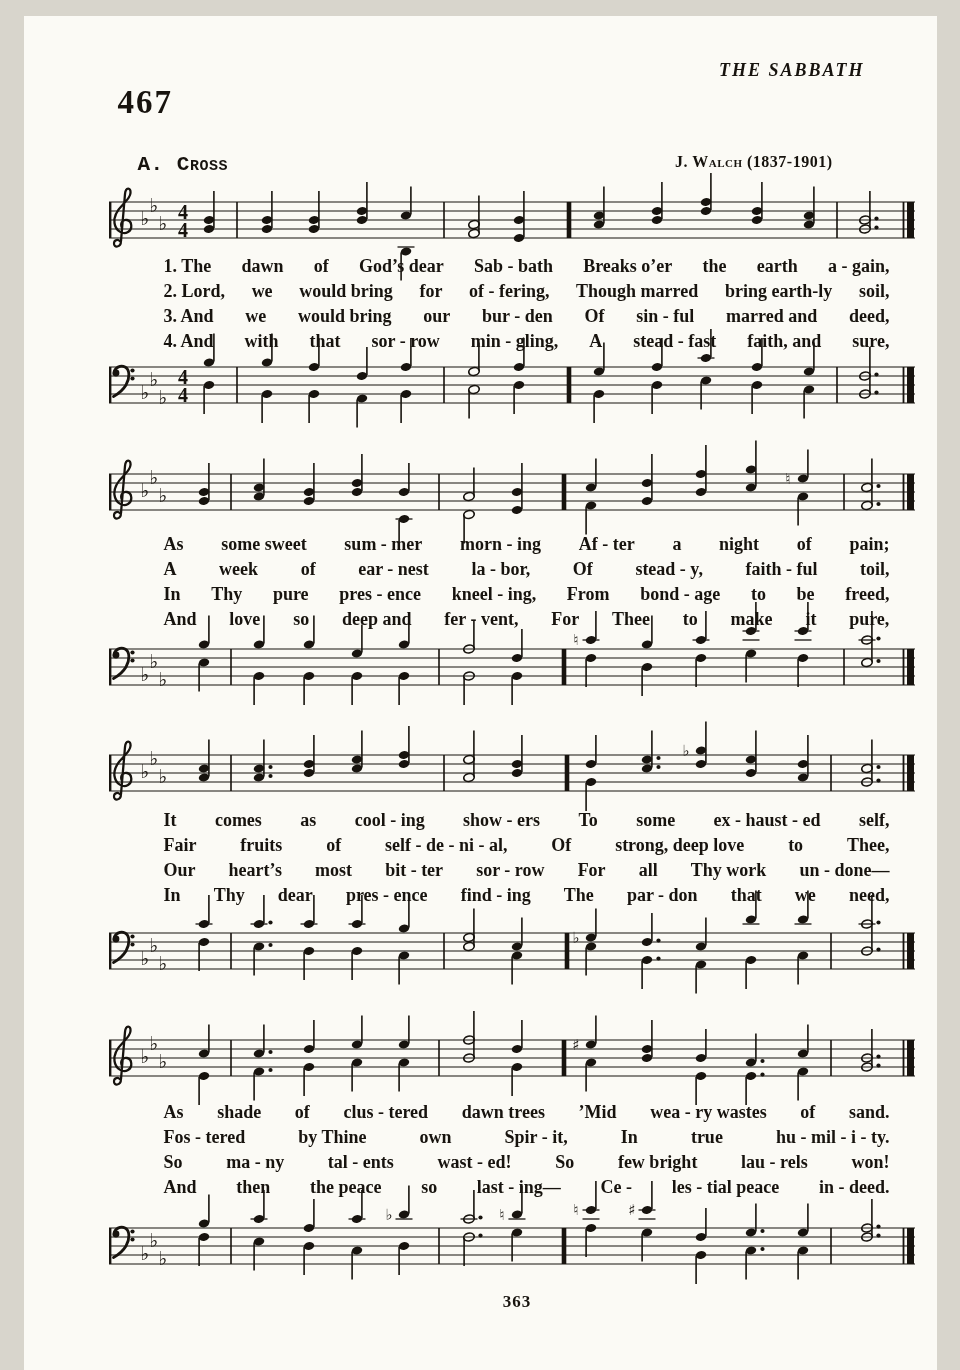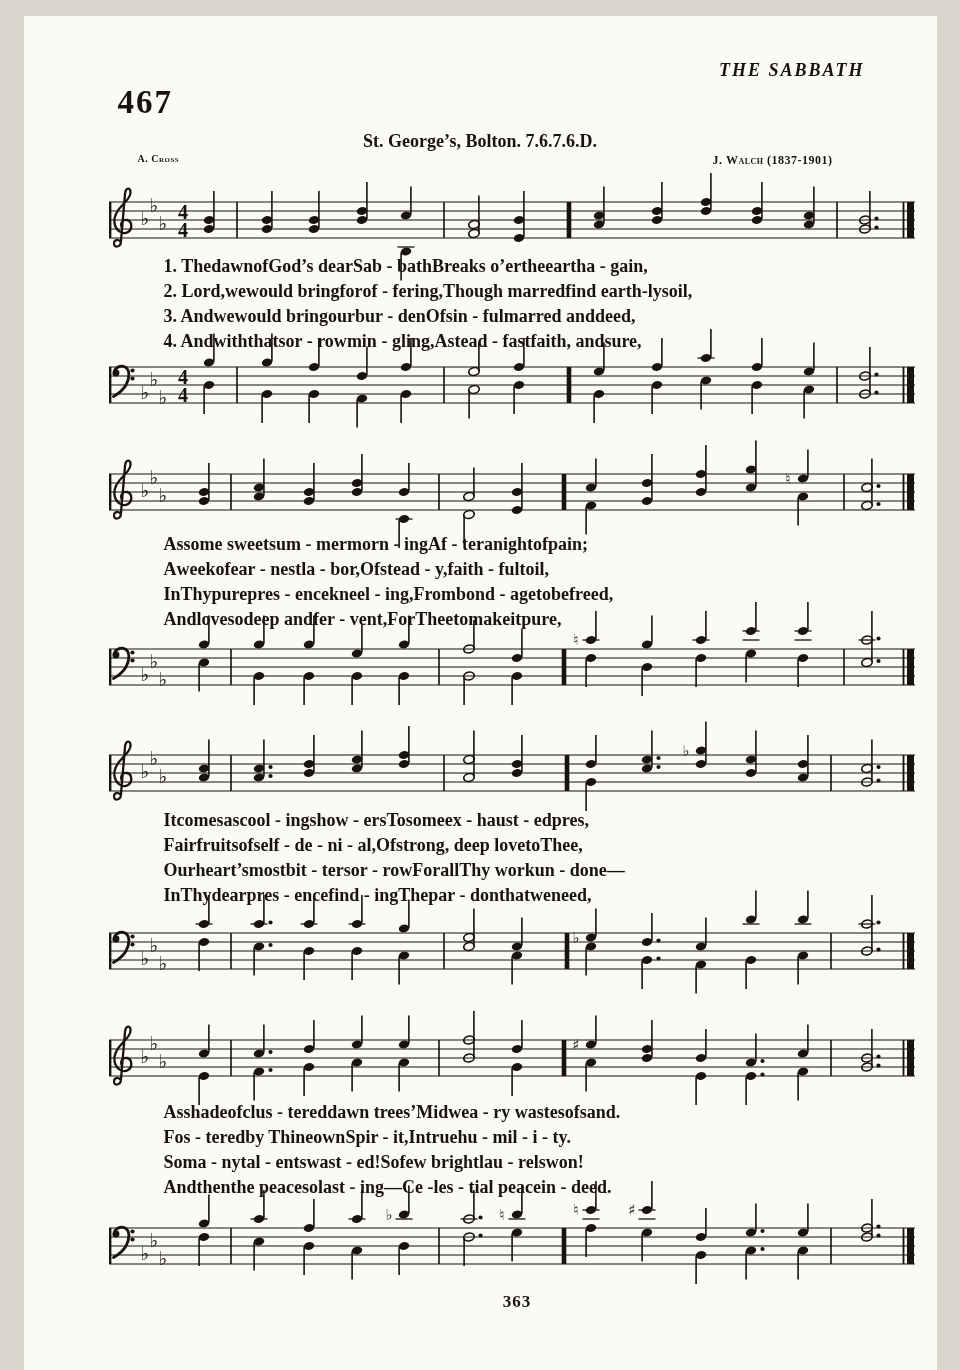--- a/index.html
+++ b/index.html
@@ -20,45 +20,44 @@
   .title{
     position:absolute;top:80px;left:0;width:100%;margin:0;
     text-align:center;font-size:29px;font-weight:bold;
   }
   .tune-line{
     position:absolute;top:115px;left:0;width:100%;
     text-align:center;font-size:18px;font-weight:bold;
   }
   .byline-left{
     position:absolute;top:137px;left:114px;
-    font-size:10px;font-weight:700;font-variant:small-caps;letter-spacing:.5px;
+    font-size:21px;font-weight:700;font-variant:small-caps;letter-spacing:.5px;font-family:Liberation Mono, monospace;
   }
   .byline-right{
     position:absolute;top:137px;right:104px;
-    font-size:12px;font-weight:700;font-variant:small-caps;letter-spacing:.5px;
+    font-size:16px;font-weight:700;font-variant:small-caps;letter-spacing:.5px;
   }
   .staff{position:absolute;left:85px;overflow:visible;}
   .staff svg{overflow:visible;display:block;}
   .lyrics{position:absolute;left:140px;width:726px;}
   .lyric-line{
-    display:flex;justify-content:flex-start;align-items:baseline;
+    display:flex;justify-content:space-between;align-items:baseline;
     height:25px;font-size:18px;font-weight:bold;white-space:pre;
   }
   .page-number{
     position:absolute;top:1276px;left:0;width:100%;
     text-align:center;font-size:17px;font-weight:bold;letter-spacing:1px;padding-left:37px;
   }
 </style>
 </head>
 <body>
 
 <div class="page">
   <div class="running-head">THE SABBATH</div>
   <div class="hymn-number">467</div>
-  <div class="tune-line">St. George’s, Bolton. 7.6.7.6.D.</div>
   <div class="byline-left">A. Cross</div>
   <div class="byline-right">J. Walch (1837-1901)</div>
   <div id="score">
       <div class="staff" style="top: 162px;">
         <svg width="806" height="84" viewBox="0 0 806 84">
           <g>
             <line x1="0" x2="806" y1="24" y2="24" stroke="#17130e" stroke-width="1.2"></line>
             <line x1="0" x2="806" y1="33" y2="33" stroke="#17130e" stroke-width="1.2"></line>
             <line x1="0" x2="806" y1="42" y2="42" stroke="#17130e" stroke-width="1.2"></line>
             <line x1="0" x2="806" y1="51" y2="51" stroke="#17130e" stroke-width="1.2"></line>
@@ -146,21 +145,21 @@
             <ellipse cx="756" cy="42" rx="5.3" ry="3.9" transform="rotate(-14 756 42)" fill="none" stroke="#17130e" stroke-width="1.7"></ellipse>
             <ellipse cx="756" cy="51" rx="5.3" ry="3.9" transform="rotate(-14 756 51)" fill="none" stroke="#17130e" stroke-width="1.7"></ellipse>
             <line x1="760.9" x2="760.9" y1="50" y2="13" stroke="#17130e" stroke-width="1.6"></line>
             <circle cx="767.5" cy="40.5" r="2.1" fill="#17130e"></circle>
             <circle cx="767.5" cy="49.5" r="2.1" fill="#17130e"></circle>
           </g>
         </svg>
       </div>
       <div class="lyrics" style="top: 240px;">
         <div class="lyric-line"><span>1. The</span><span>dawn</span><span>of</span><span>God’s dear</span><span>Sab - bath</span><span>Breaks o’er</span><span>the</span><span>earth</span><span>a - gain,</span></div>
-        <div class="lyric-line"><span>2. Lord,</span><span>we</span><span>would bring</span><span>for</span><span>of - fering,</span><span>Though marred</span><span>find earth-ly</span><span>soil,</span></div>
+        <div class="lyric-line"><span>2. Lord,</span><span>we</span><span>would bring</span><span>for</span><span>of - fering,</span><span>Though marred</span><span>bring earth-ly</span><span>soil,</span></div>
         <div class="lyric-line"><span>3. And</span><span>we</span><span>would bring</span><span>our</span><span>bur - den</span><span>Of</span><span>sin - ful</span><span>marred and</span><span>deed,</span></div>
         <div class="lyric-line"><span>4. And</span><span>with</span><span>that</span><span>sor - row</span><span>min - gling,</span><span>A</span><span>stead - fast</span><span>faith, and</span><span>sure,</span></div>
       </div>
       <div class="staff" style="top: 327px;">
         <svg width="806" height="84" viewBox="0 0 806 84">
           <g>
             <line x1="0" x2="806" y1="24" y2="24" stroke="#17130e" stroke-width="1.2"></line>
             <line x1="0" x2="806" y1="33" y2="33" stroke="#17130e" stroke-width="1.2"></line>
             <line x1="0" x2="806" y1="42" y2="42" stroke="#17130e" stroke-width="1.2"></line>
             <line x1="0" x2="806" y1="51" y2="51" stroke="#17130e" stroke-width="1.2"></line>
@@ -576,21 +575,21 @@
           <g>
             <ellipse cx="758" cy="37.5" rx="5.3" ry="3.9" transform="rotate(-14 758 37.5)" fill="none" stroke="#17130e" stroke-width="1.7"></ellipse>
             <ellipse cx="758" cy="51" rx="5.3" ry="3.9" transform="rotate(-14 758 51)" fill="none" stroke="#17130e" stroke-width="1.7"></ellipse>
             <line x1="762.9" x2="762.9" y1="50" y2="8.5" stroke="#17130e" stroke-width="1.6"></line>
             <circle cx="769.5" cy="36" r="2.1" fill="#17130e"></circle>
             <circle cx="769.5" cy="49.5" r="2.1" fill="#17130e"></circle>
           </g>
         </svg>
       </div>
       <div class="lyrics" style="top: 794px;">
-        <div class="lyric-line"><span>It</span><span>comes</span><span>as</span><span>cool - ing</span><span>show - ers</span><span>To</span><span>some</span><span>ex - haust - ed</span><span>pres,</span></div>
+        <div class="lyric-line"><span>It</span><span>comes</span><span>as</span><span>cool - ing</span><span>show - ers</span><span>To</span><span>some</span><span>ex - haust - ed</span><span>self,</span></div>
         <div class="lyric-line"><span>Fair</span><span>fruits</span><span>of</span><span>self - de - ni - al,</span><span>Of</span><span>strong, deep love</span><span>to</span><span>Thee,</span></div>
         <div class="lyric-line"><span>Our</span><span>heart’s</span><span>most</span><span>bit - ter</span><span>sor - row</span><span>For</span><span>all</span><span>Thy work</span><span>un - done—</span></div>
         <div class="lyric-line"><span>In</span><span>Thy</span><span>dear</span><span>pres - ence</span><span>find - ing</span><span>The</span><span>par - don</span><span>that</span><span>we</span><span>need,</span></div>
       </div>
       <div class="staff" style="top: 893px;">
         <svg width="806" height="84" viewBox="0 0 806 84">
           <g>
             <line x1="0" x2="806" y1="24" y2="24" stroke="#17130e" stroke-width="1.2"></line>
             <line x1="0" x2="806" y1="33" y2="33" stroke="#17130e" stroke-width="1.2"></line>
             <line x1="0" x2="806" y1="42" y2="42" stroke="#17130e" stroke-width="1.2"></line>

